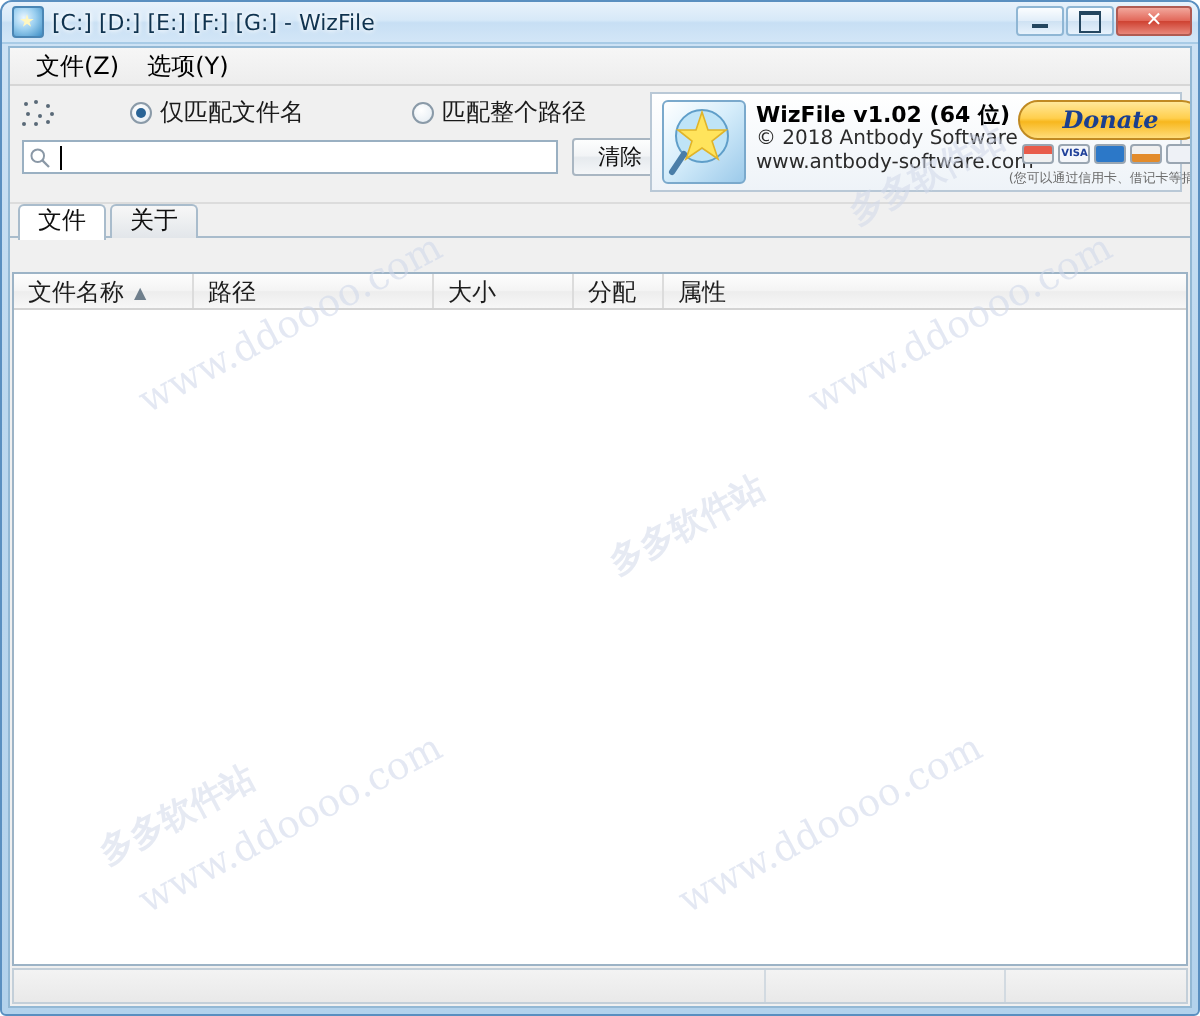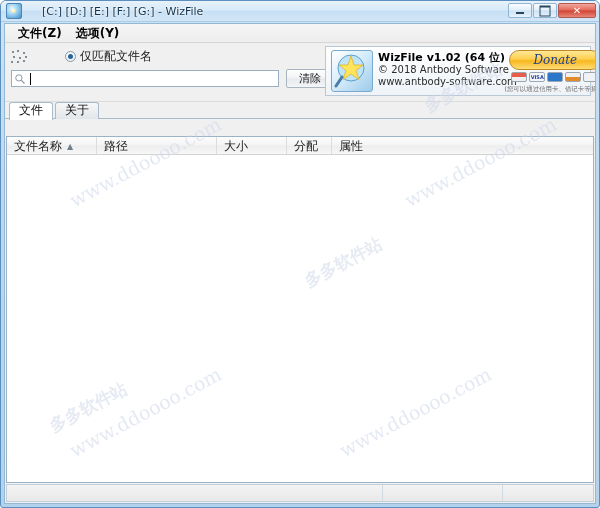--- a/index.html
+++ b/index.html
@@ -26,21 +26,20 @@
   
   #titlebar {
     position: relative;
     height: 20px;
     background: linear-gradient(to bottom, #e8f2fb 0%, #d7e9f8 45%, #c7dff4 52%, #d3e6f7 100%);
     border-radius: 5px 5px 0 0;
     border-bottom: 1px solid #a8cbe6;
     display: flex;
     align-items: center;
     padding: 0 2px;
-    gap: 16px;
   }
   #app-icon {
     width: 14px; height: 14px;
     margin: 0 4px 0 3px;
     border-radius: 2px;
     background: radial-gradient(circle at 35% 35%, #eaf6ff 0%, #9cd0f0 45%, #3e8ec6 100%);
     border: 1px solid #4a86b5;
     position: relative;
     flex: none;
   }
@@ -121,21 +120,20 @@
     border-bottom: 1px solid #d6d6d6;
     display: flex;
     align-items: center;
     padding-left: 6px;
   }
   .menu-item {
     font-size: 12px;
     color: #000000;
     padding: 4px 7px;
     white-space: nowrap;
-    font-weight: bold;
   }
 
   
   #toppanel {
     position: relative;
     height: 58px;
     background: #f0f0f0;
     border-bottom: 1px solid #dcdcdc;
   }
   #radio-row {
@@ -289,21 +287,21 @@
     border: 1px solid #c08a22;
     background: linear-gradient(to bottom, #ffe89a 0%, #ffcf4d 45%, #f7b71e 55%, #ffdd79 100%);
     display: flex;
     align-items: center;
     justify-content: center;
     box-sizing: border-box;
   }
   #donate-label {
     font-family: "DejaVu Serif", "Liberation Serif", serif;
     font-style: italic;
-    font-weight: normal;
+    font-weight: bold;
     font-size: 12px;
     color: #1b3f8f;
   }
   #cards {
     display: flex;
     gap: 2px;
     margin-top: 2px;
   }
   .card {
     width: 16px; height: 10px;
@@ -487,20 +485,24 @@
           <i style="left:2px;top:6px"></i>
             <i style="left:8px;top:7px"></i>
             <i style="left:14px;top:6px"></i>
           <i style="left:0px;top:11px"></i>
             <i style="left:6px;top:11px"></i>
             <i style="left:12px;top:10px"></i>
         </div>
         <label class="radio-wrap">
           <span class="radio-dot on"></span>
           <span class="radio-label">仅匹配文件名</span>
+        </label>
+        <label class="radio-wrap">
+          <span class="radio-dot"></span>
+          <span class="radio-label">匹配整个路径</span>
         </label>
       </div>
 
       <div id="search-row">
         <div id="search-box">
           <svg id="search-icon" viewBox="0 0 16 16">
             <circle cx="6.5" cy="6.5" r="4.2" fill="none" stroke="#8a98a6" stroke-width="1.3"></circle>
             <line x1="9.6" y1="9.6" x2="14" y2="14" stroke="#8a98a6" stroke-width="1.5"></line>
           </svg>
           <span id="caret"></span>

